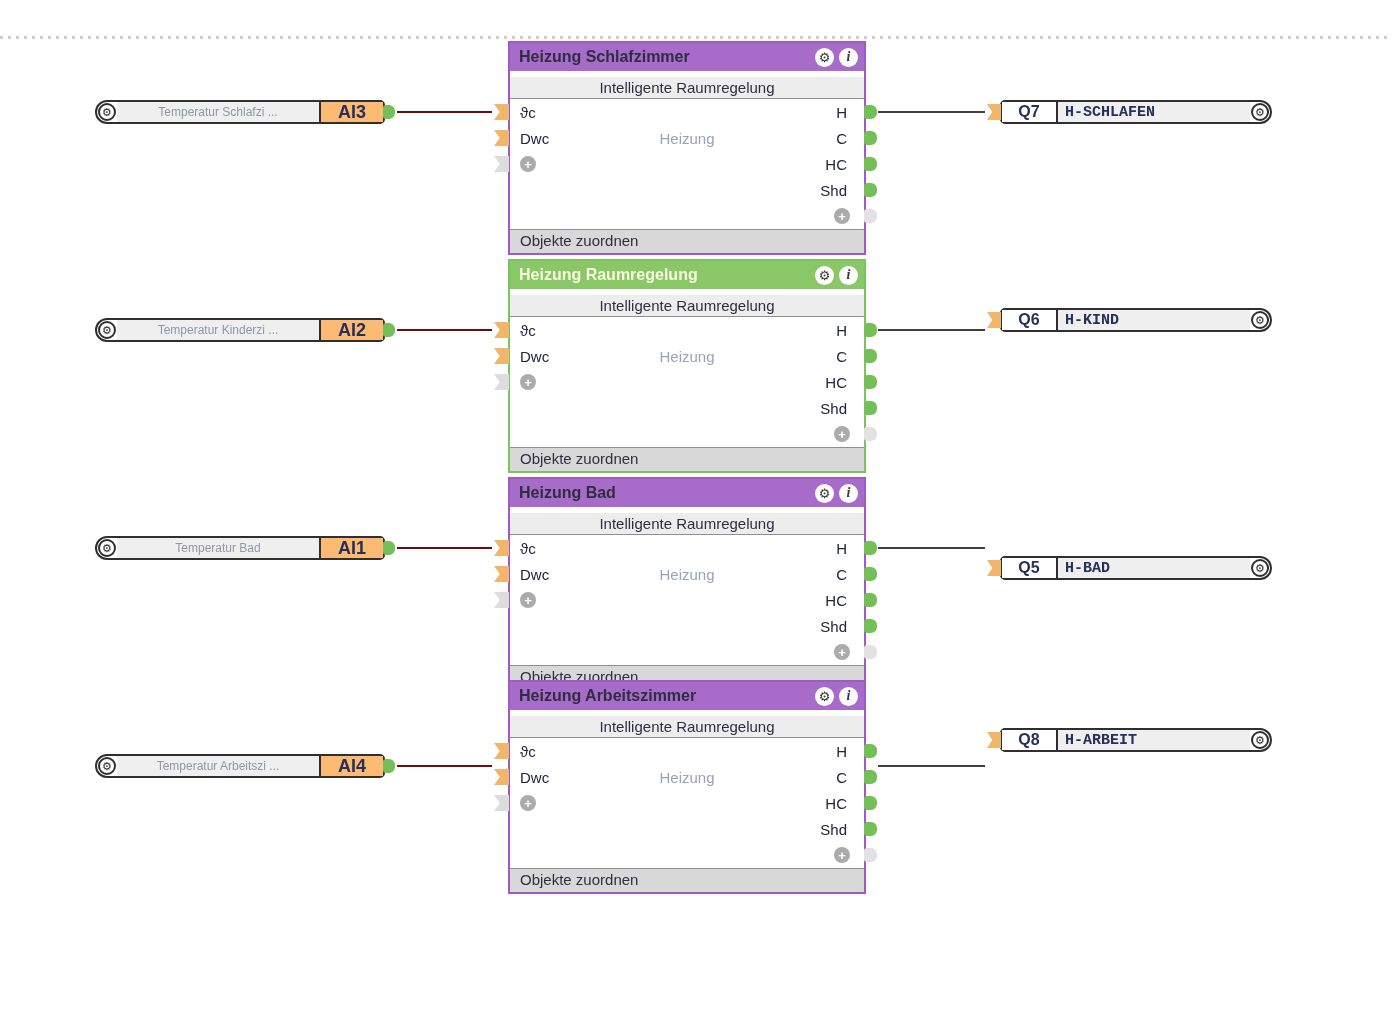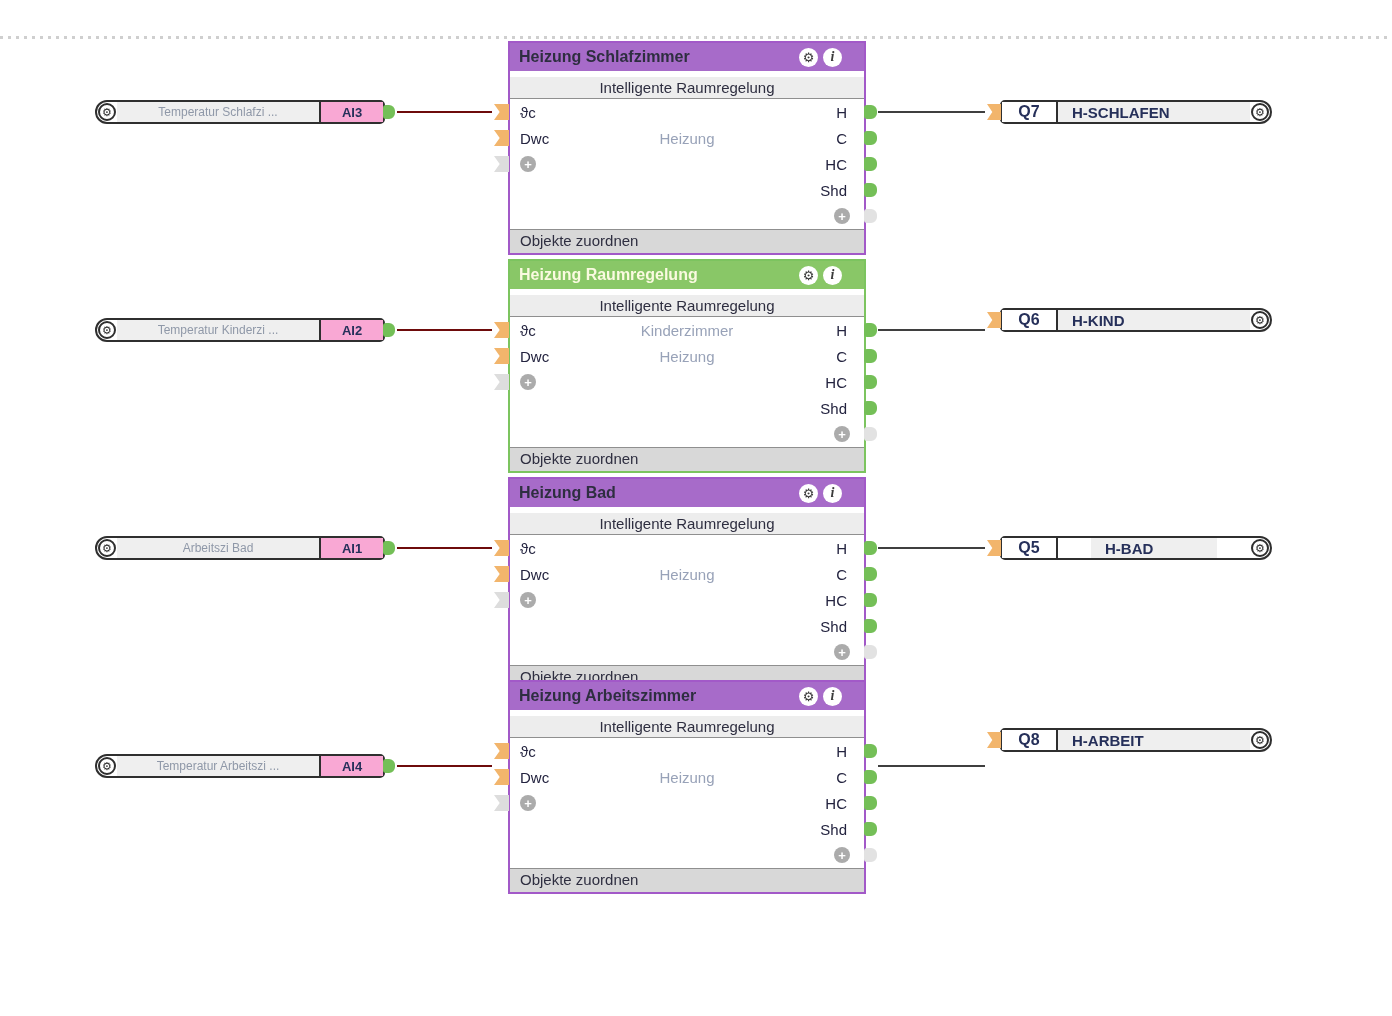--- a/index.html
+++ b/index.html
@@ -6,21 +6,21 @@
   #canvas { position:relative; width:1392px; height:1016px; background:#ffffff; overflow:hidden; }
 
   .page-divider { position:absolute; left:0; top:36px; width:100%; height:3px;
     background:repeating-linear-gradient(90deg,#cfcfcf 0 3px, transparent 3px 8px); }
 
   
   .block { position:absolute; left:508px; width:358px; background:#fff;
     border:2px solid #A259C8; box-sizing:border-box; }
   .block.accent-green { border-color:#7CC45F; }
 
-  .block-header { height:28px; display:flex; align-items:center; background:#A76BC9; padding:0 22px 0 9px; }
+  .block-header { height:28px; display:flex; align-items:center; background:#A76BC9; padding:0 6px 0 9px; }
   .accent-green .block-header { background:#89C767; }
   .block-title { flex:1; font-size:16px; font-weight:bold; color:#2E2E40; white-space:nowrap; }
   .accent-green .block-title { color:#FAFAE0; }
   .hdr-icon { width:19px; height:19px; border-radius:50%; background:#ffffff; color:#3A3A3A;
     display:flex; align-items:center; justify-content:center; margin-left:5px; flex:none;
     font-size:13px; line-height:1; cursor:pointer; }
   .hdr-icon.info { font-family:"Liberation Serif", serif; font-weight:bold; font-style:italic; font-size:14px; }
 
   .block-spacer { height:6px; background:#fff; }
   .block-subtitle { height:21px; background:#EDEDED; border-bottom:1px solid #8F8F8F;
@@ -53,30 +53,30 @@
   
   .io-node { position:absolute; height:24px; background:#fff; border:2px solid #2F2F2F;
     box-sizing:border-box; display:flex; align-items:center; cursor:pointer; }
   .src-node { left:95px; width:290px; border-radius:12px 5px 5px 12px; }
   .dst-node { left:1000px; width:272px; border-radius:5px 12px 12px 5px; }
   .node-gear { width:18px; height:18px; border-radius:50%; border:2px solid #2F2F2F; background:#fff;
     color:#2A2A2A; font-size:11px; line-height:1; display:flex; align-items:center; justify-content:center;
     box-sizing:border-box; flex:none; margin:0 1px; cursor:pointer; }
   .src-label { flex:1; align-self:stretch; background:#EFEFEF; color:#8F98A8; font-size:12px;
     display:flex; align-items:center; justify-content:center; white-space:nowrap; overflow:hidden; }
-  .src-port { width:62px; align-self:stretch; background:#f9a8d4; border-left:2px solid #2F2F2F;
-    display:flex; align-items:center; justify-content:center; font-size:13px; font-weight:bold; color:#26305A; }
+  .src-port { width:62px; align-self:stretch; background:#fdba74; border-left:2px solid #2F2F2F;
+    display:flex; align-items:center; justify-content:center; font-size:18px; font-weight:bold; color:#26305A; }
   .src-nub { position:absolute; right:-12px; top:3px; width:12px; height:14px;
     background:#74BF57; border-radius:3px 6px 6px 3px; }
   .dst-tab { position:absolute; left:-15px; top:2px; width:14px; height:16px; background:#F2B56C;
     clip-path:polygon(0 0, 100% 0, 100% 100%, 0 100%, 38% 50%); }
   .dst-port { width:54px; align-self:stretch; background:#fff; border-right:2px solid #2F2F2F;
     display:flex; align-items:center; justify-content:center; font-size:16px; font-weight:bold; color:#26305A; }
   .dst-label { flex:1; align-self:stretch; background:#EFEFEF; color:#26305A; font-size:15px; font-weight:bold;
-    display:flex; align-items:center; padding-left:14px; white-space:nowrap; overflow:hidden; }
+    display:flex; align-items:center; padding-left:7px; white-space:nowrap; overflow:hidden;font-family:Liberation Mono, monospace; }
 </style>
 </head>
 <body>
 
 <div id="canvas">
   <div class="page-divider"></div>
 
   <div class="block" style="top:41px;">
     <div class="block-header">
       <span class="block-title">Heizung Schlafzimmer</span>
@@ -121,21 +121,20 @@
     <div class="block-header">
       <span class="block-title">Heizung Raumregelung</span>
       <span class="hdr-icon">⚙</span>
       <span class="hdr-icon info">i</span>
     </div>
     <div class="block-spacer"></div>
     <div class="block-subtitle">Intelligente Raumregelung</div>
     <div class="block-body">
       <div class="body-row">
         <span class="pin-in">ϑc</span>
-        <span class="row-center">Kinderzimmer</span>
         <span class="pin-out">H</span>
       </div>
       <div class="body-row">
         <span class="pin-in">Dwc</span>
         <span class="row-center">Heizung</span>
         <span class="pin-out">C</span>
       </div>
       <div class="body-row">
         <span class="plus">+</span>
         <span class="pin-out">HC</span>
@@ -254,21 +253,21 @@
     <span class="src-nub"></span>
   </div>
   <div class="io-node src-node" style="top:318px;">
     <span class="node-gear">⚙</span>
     <span class="src-label">Temperatur  Kinderzi ...</span>
     <span class="src-port">AI2</span>
     <span class="src-nub"></span>
   </div>
   <div class="io-node src-node" style="top:536px;">
     <span class="node-gear">⚙</span>
-    <span class="src-label">Arbeitszi Bad</span>
+    <span class="src-label">Temperatur Bad</span>
     <span class="src-port">AI1</span>
     <span class="src-nub"></span>
   </div>
   <div class="io-node src-node" style="top:754px;">
     <span class="node-gear">⚙</span>
     <span class="src-label">Temperatur  Arbeitszi ...</span>
     <span class="src-port">AI4</span>
     <span class="src-nub"></span>
   </div>
 
@@ -277,21 +276,21 @@
     <span class="dst-port">Q7</span>
     <span class="dst-label">H-SCHLAFEN</span>
     <span class="node-gear">⚙</span>
   </div>
   <div class="io-node dst-node" style="top:308px;">
     <span class="dst-tab"></span>
     <span class="dst-port">Q6</span>
     <span class="dst-label">H-KIND</span>
     <span class="node-gear">⚙</span>
   </div>
-  <div class="io-node dst-node" style="top:536px;gap:33px;">
+  <div class="io-node dst-node" style="top:556px;">
     <span class="dst-tab"></span>
     <span class="dst-port">Q5</span>
     <span class="dst-label">H-BAD</span>
     <span class="node-gear">⚙</span>
   </div>
   <div class="io-node dst-node" style="top:728px;">
     <span class="dst-tab"></span>
     <span class="dst-port">Q8</span>
     <span class="dst-label">H-ARBEIT</span>
     <span class="node-gear">⚙</span>

